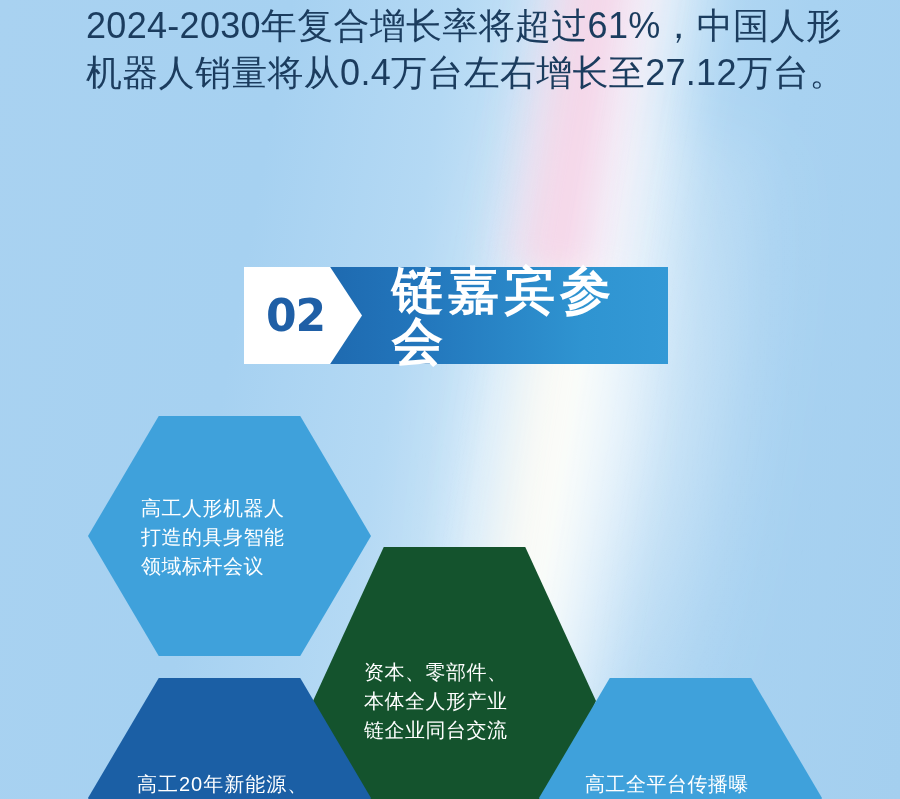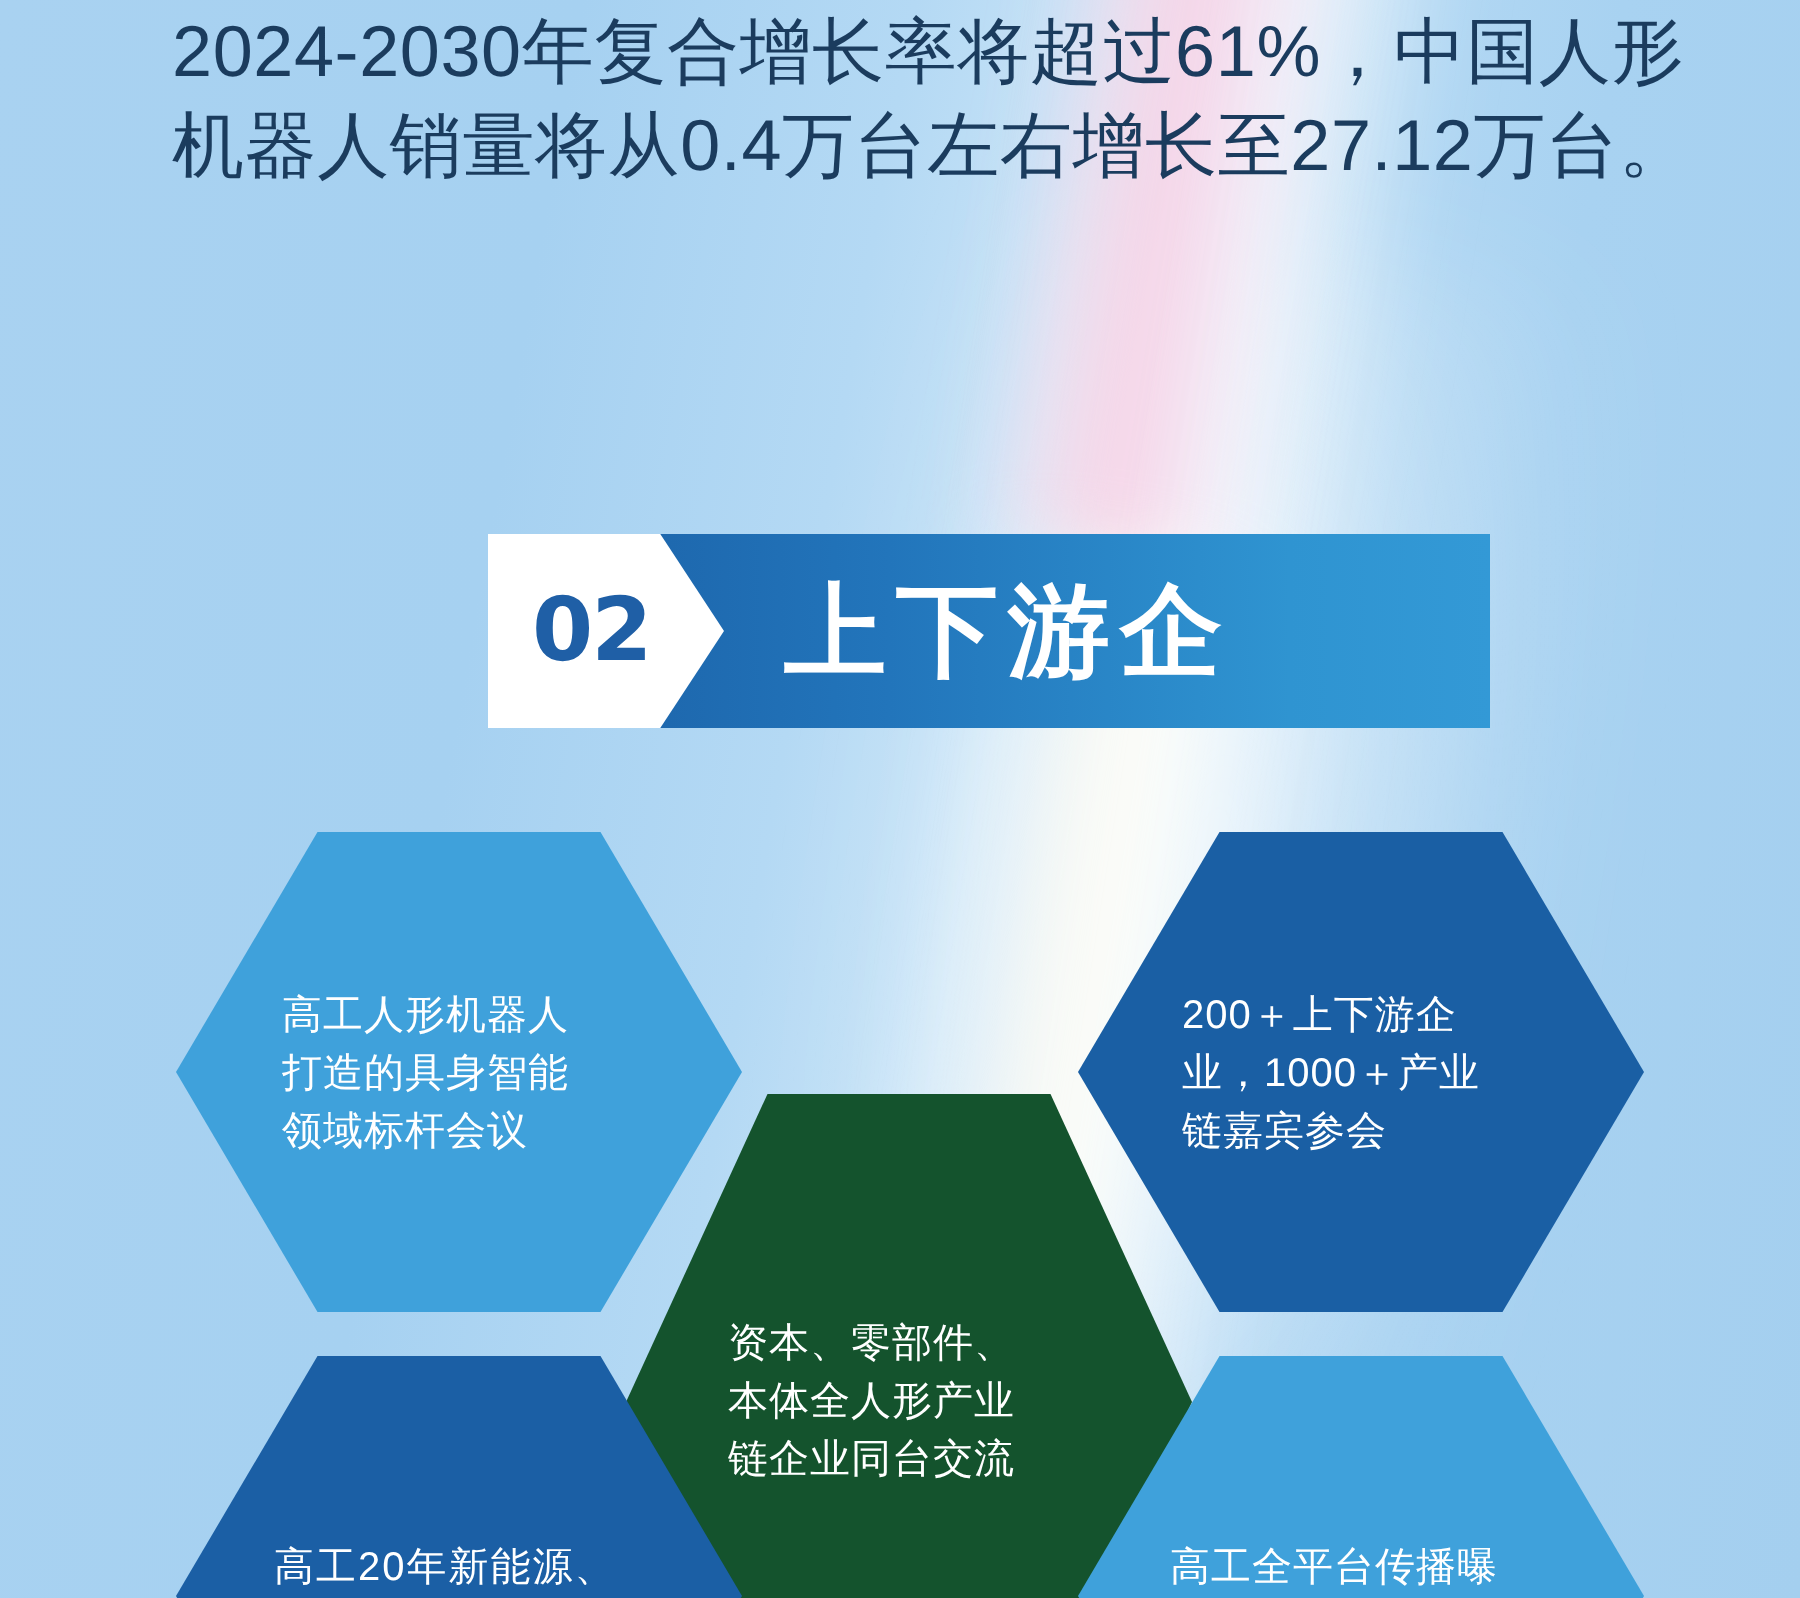--- a/index.html
+++ b/index.html
@@ -87,21 +87,21 @@
     line-height: 47px;
     letter-spacing: 0.3px;
     white-space: pre-wrap;
   }
 
   
   .banner {
     position: absolute;
     left: 244px;
     top: 267px;
-    width: 501px;
+    width: 424px;
     height: 97px;
     display: flex;
     align-items: stretch;
   }
   .banner-bar {
     position: absolute;
     inset: 0;
     background: linear-gradient(90deg, #1b5fa5 0%, #2275bb 40%, #2f94d1 80%, #3399d6 100%);
   }
   .banner-chevron {
@@ -202,34 +202,29 @@
   <div class="bg-beam"></div>
   <div class="bg-beam-pink"></div>
 
   <div class="lead">2024-2030年复合增长率将超过61%，中国人形机器人销量将从0.4万台左右增长至27.12万台。</div>
 
   <div class="banner">
     <div class="banner-bar"></div>
     <div class="banner-chevron">
       <span class="banner-num">02</span>
     </div>
-    <div class="banner-title">上下游企</div>
+    <div class="banner-title">链嘉宾参会</div>
   </div>
 
   <div class="hex" id="hex-1">
     <div class="hex-text">高工人形机器人
 打造的具身智能
 领域标杆会议</div>
   </div>
 
-  <div class="hex" id="hex-2">
-    <div class="hex-text">200＋上下游企
-业，1000＋产业
-链嘉宾参会</div>
-  </div>
 
   <div class="hex" id="hex-3">
     <div class="hex-text">资本、零部件、
 本体全人形产业
 链企业同台交流</div>
   </div>
 
   <div class="hex" id="hex-4">
     <div class="hex-text">高工20年新能源、
 3C、汽车行业积</div>

